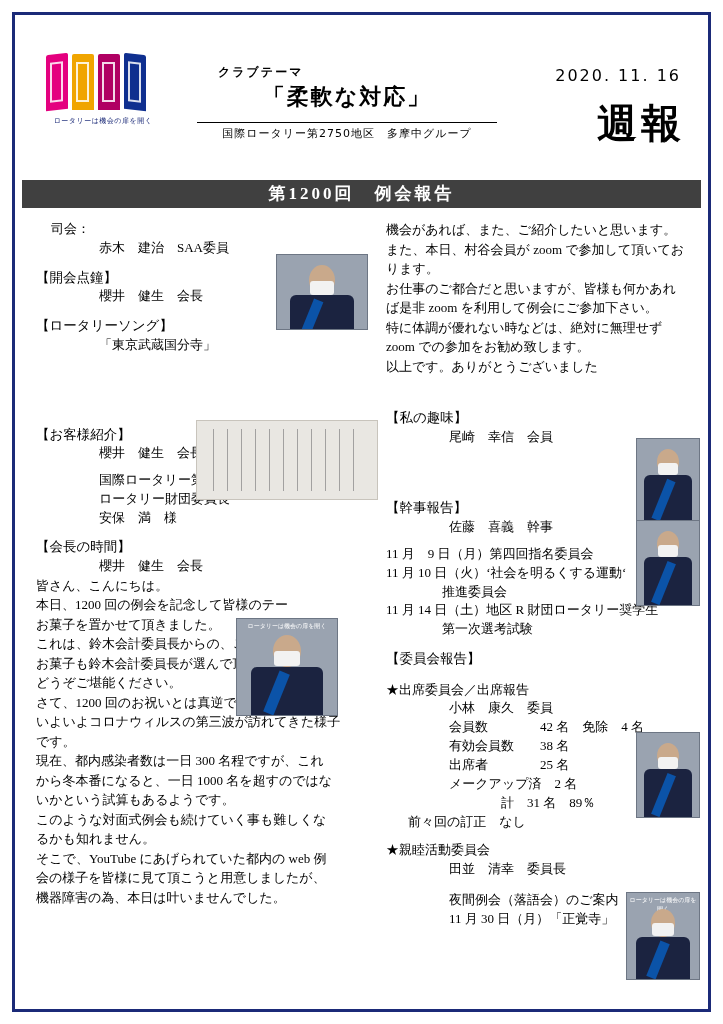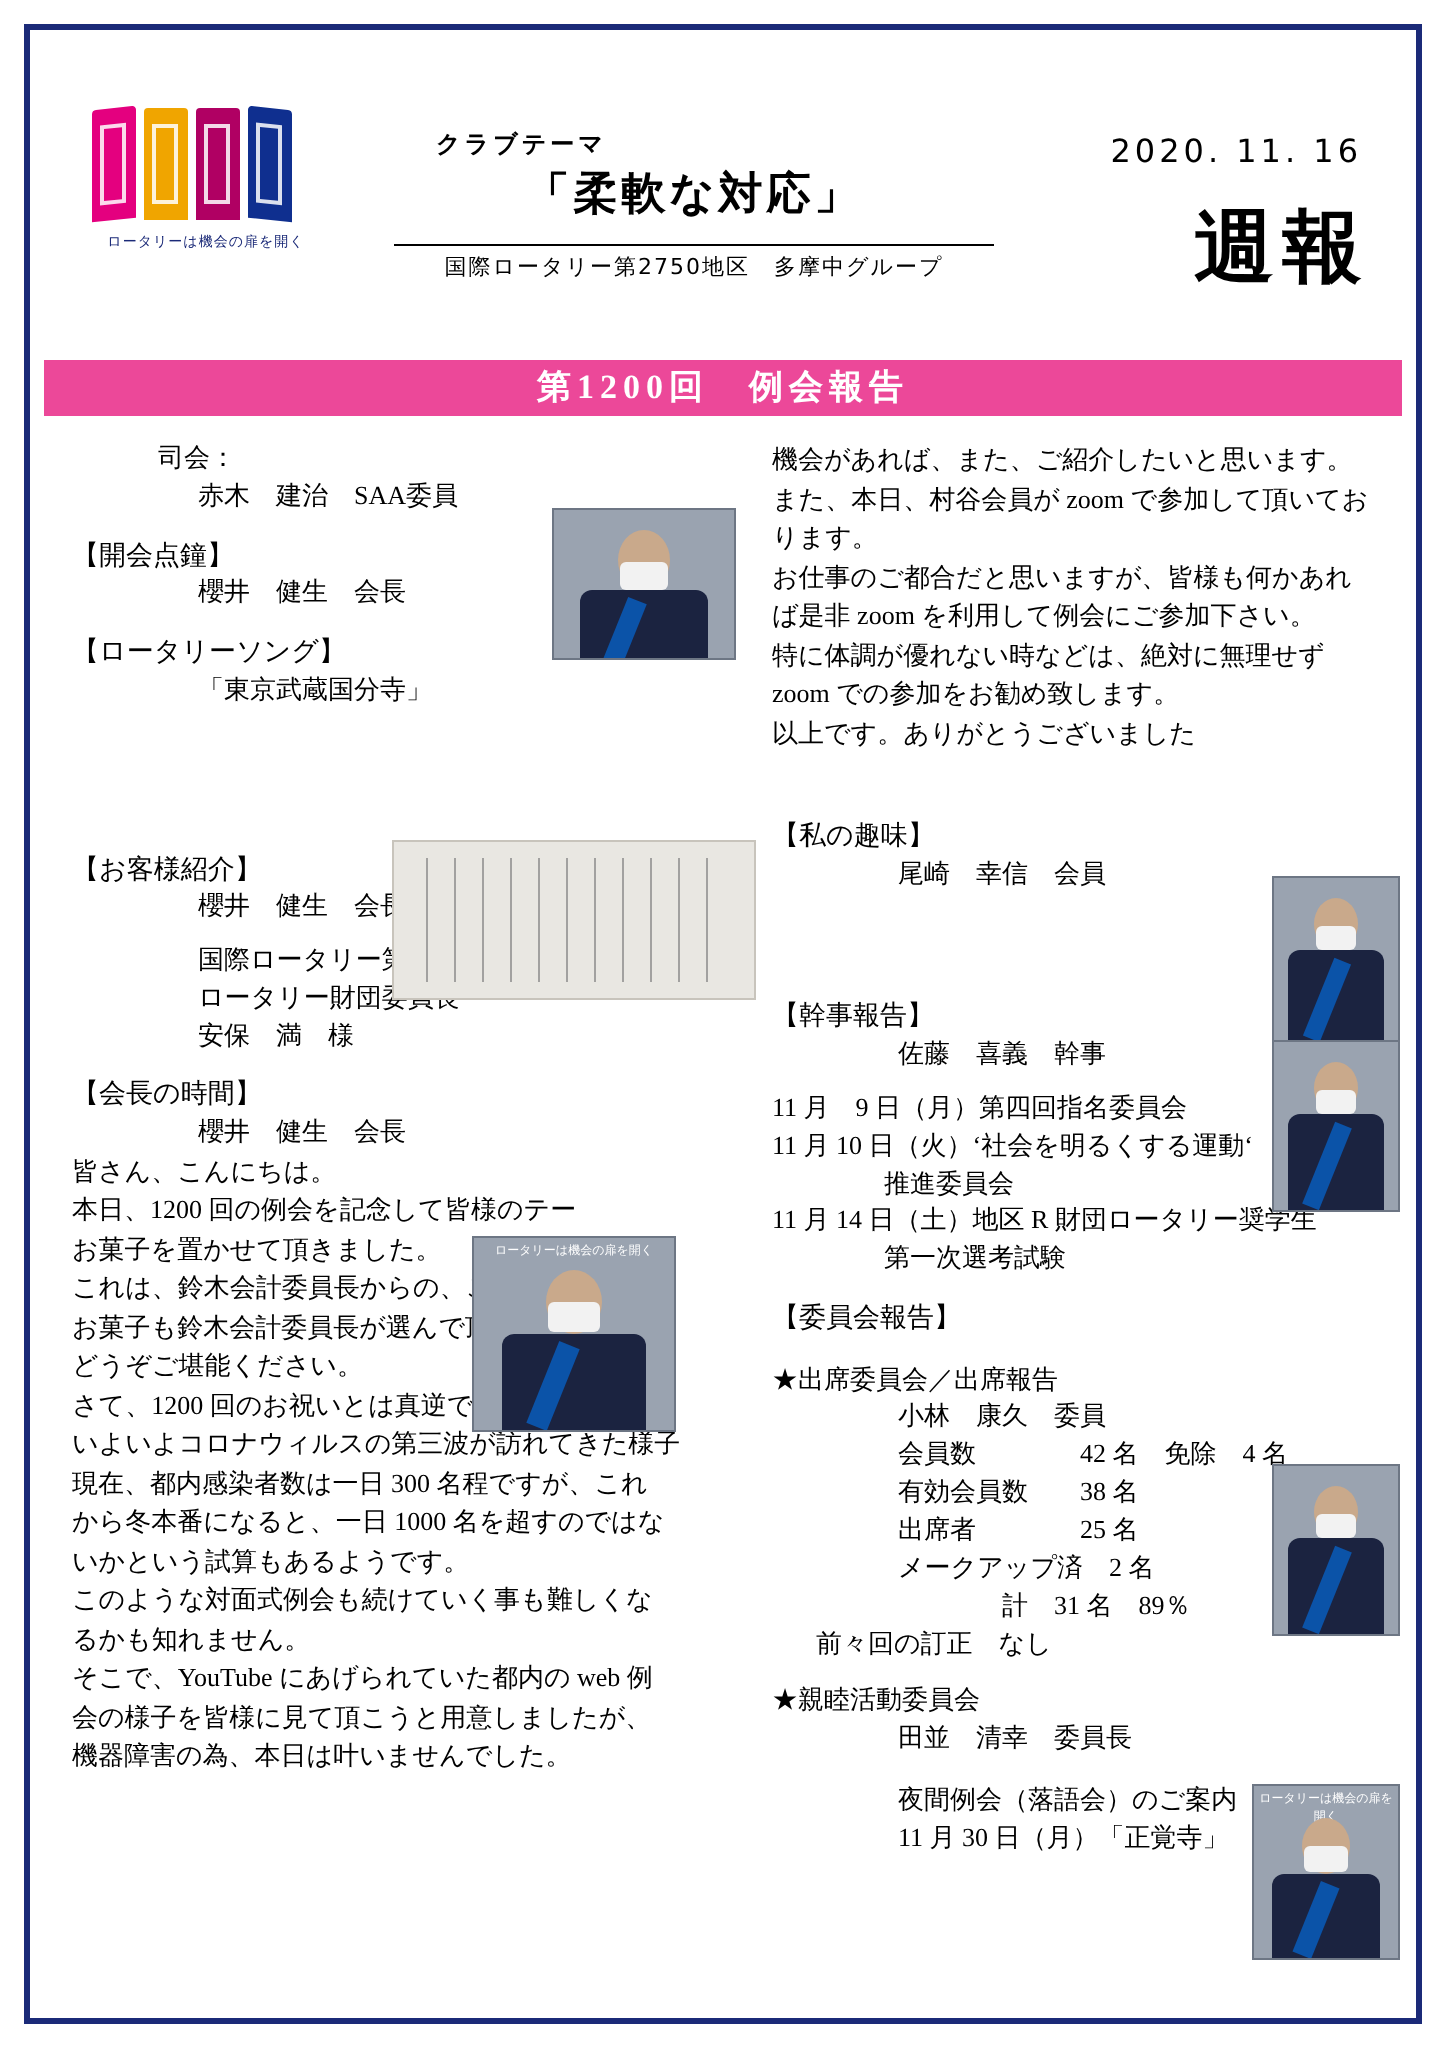--- a/index.html
+++ b/index.html
@@ -129,21 +129,21 @@
     font-size: 40px;
     font-weight: bold;
     letter-spacing: 4px;
   }
   
   .banner {
     position: absolute;
     left: 0; top: 158px;
     width: 679px;
     height: 28px;
-    background: #ec4899;
+    background: #404040;
     color: #fff;
     text-align: center;
     font-size: 17px;
     font-weight: bold;
     letter-spacing: 3px;
     line-height: 28px;
   }
   
   .cols {
     position: absolute;
@@ -163,21 +163,21 @@
   .sect-head {
     font-size: 13.5px;
     margin-top: 10px;
     font-weight: normal;
   }
   .indent1 { margin-left: 22px; }
   .indent2 { margin-left: 63px; }
   .indent3 { margin-left: 56px; }
   .tight { line-height: 1.5; }
   .mc-label {
-    margin-left: 43px;
+    margin-left: 15px;
   }
   p { margin: 0; }
 
   
   .photo {
     background: #9aa3b0;
     border: 1px solid #6d7684;
     position: relative;
     overflow: hidden;
   }
@@ -324,20 +324,21 @@
 
         <div class="tight">
           <p>皆さん、こんにちは。</p>
           <p>本日、1200 回の例会を記念して皆様のテー</p>
           <p>お菓子を置かせて頂きました。</p>
           <p>これは、鈴木会計委員長からの、ご提案で、この</p>
           <p>お菓子も鈴木会計委員長が選んで頂いて物です。</p>
           <p>どうぞご堪能ください。</p>
           <p>さて、1200 回のお祝いとは真逆で今、世間では</p>
           <p>いよいよコロナウィルスの第三波が訪れてきた様子</p>
+          <p>です。</p>
           <p>現在、都内感染者数は一日 300 名程ですが、これ</p>
           <p>から冬本番になると、一日 1000 名を超すのではな</p>
           <p>いかという試算もあるようです。</p>
           <p>このような対面式例会も続けていく事も難しくな</p>
           <p>るかも知れません。</p>
           <p>そこで、YouTube にあげられていた都内の web 例</p>
           <p>会の様子を皆様に見て頂こうと用意しましたが、</p>
           <p>機器障害の為、本日は叶いませんでした。</p>
         </div>
 

